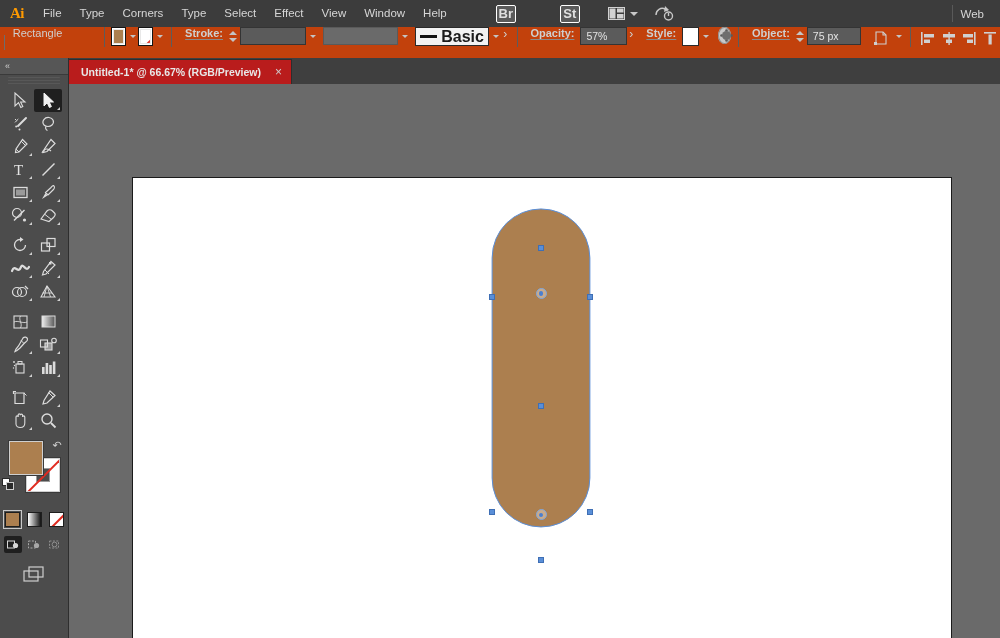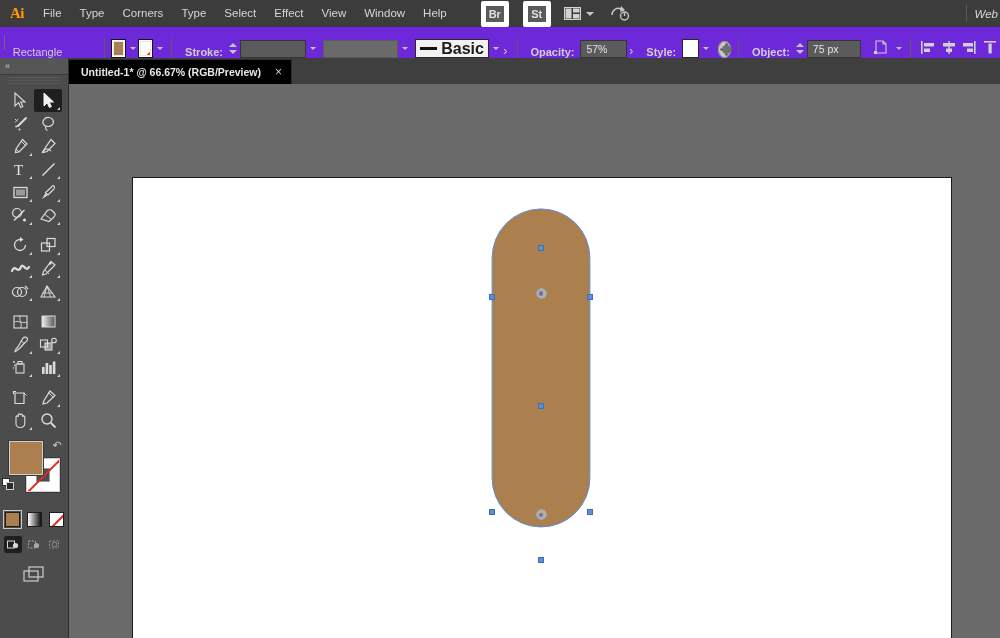--- a/index.html
+++ b/index.html
@@ -25,41 +25,41 @@
     color:#ff9a00;font-weight:bold;font-size:15px;
     font-family:"Liberation Serif", serif;
     letter-spacing:-0.5px;
   }
   .menu-item{
     padding:0 9px;height:27px;line-height:27px;
     font-size:11.5px;color:#d6d6d6;cursor:default;white-space:nowrap;
   }
   .menu-spacer{flex:0 0 18px;}
   .mbtn{
-    width:18px;height:16px;margin:0 7px;
-    border:5px solid #ffffff;border-radius:2px;
+    width:18px;height:16px;margin:0 22px;
+    border:1px solid #ffffff;border-radius:2px;
     background:#5a5a5a;
     display:flex;align-items:center;justify-content:center;
-    font-size:11px;color:#e0e0e0;font-weight:bold;cursor:default;
+    font-size:13px;color:#e0e0e0;font-weight:bold;cursor:default;
   }
   .arrange-ico{display:flex;align-items:center;margin-left:6px;}
   .caret{
     display:inline-block;width:0;height:0;margin-left:5px;
     border-left:4px solid transparent;border-right:4px solid transparent;
     border-top:4px solid #c8c8c8;
   }
   .divider-v{width:1px;height:17px;background:#595959;margin:0 8px;}
-  .ws-label{font-size:11.5px;color:#d6d6d6;padding-right:2px;font-style:italic;}
+  .ws-label{font-size:11.5px;color:#d6d6d6;padding-right:16px;}
 
   
   .controlbar{
     position:absolute;left:0;top:27px;width:1000px;height:31px;
-    background:#6d28d9;
+    background:#c2410c;
     border-bottom:1px solid #5eead4;
-    display:flex;align-items:flex-end;
+    display:flex;align-items:flex-start;
     overflow:hidden;
   }
   .cb-grip{width:9px;height:31px;position:relative;}
   .cb-grip:after{
     content:"";position:absolute;left:4px;top:8px;width:1px;height:15px;
     background:#6d6d6d;
   }
   .cb-label{
     font-size:11px;color:#cfcfcf;padding:0 6px;white-space:nowrap;
   }
@@ -140,21 +140,21 @@
   }
 
   
   .tabbar{
     position:absolute;left:0;top:58px;width:1000px;height:26px;
     background:#3f3f3f;border-bottom:1px solid #2b2b2b;
     display:flex;align-items:flex-end;
   }
   .tab-lead{width:68px;height:26px;}
   .doctab{
-    height:25px;background:#000000;
+    height:25px;background:#b91c1c;
     display:flex;align-items:center;
     padding:0 9px 0 12px;
     border:1px solid #2e2e2e;border-bottom:none;
     box-sizing:border-box;
   }
   .doctab .ttl{
     font-size:10.5px;color:#e8e8e8;font-weight:bold;white-space:nowrap;
   }
   .doctab .close{
     margin-left:14px;font-size:12px;color:#cfcfcf;line-height:1;

